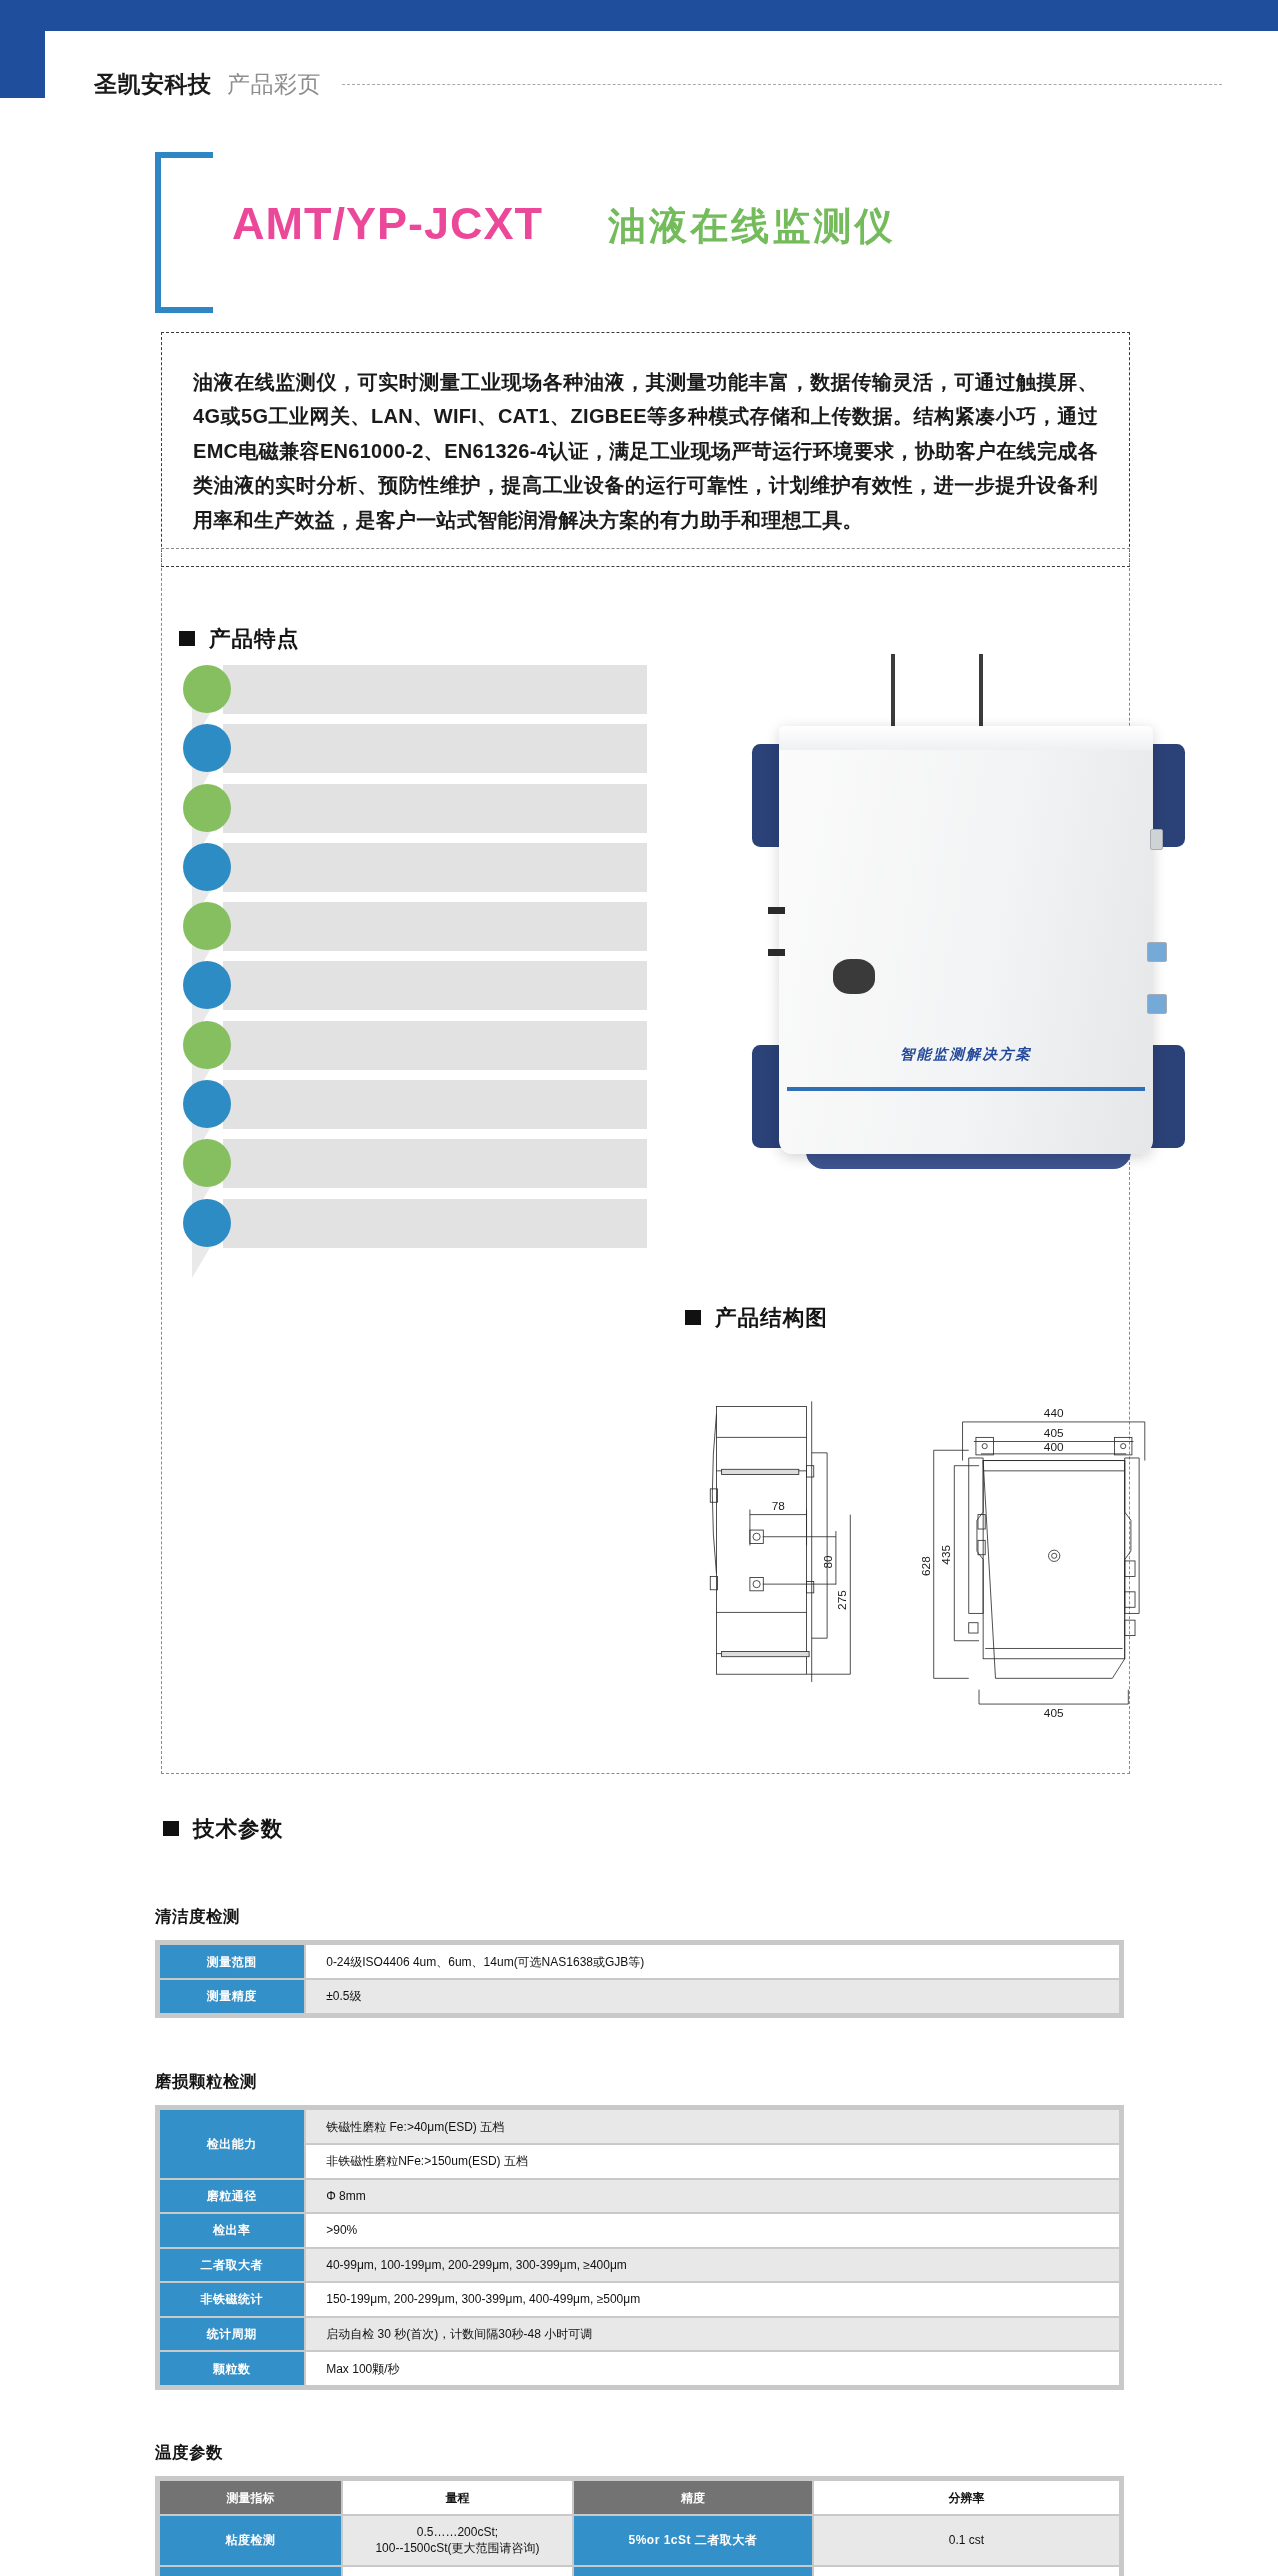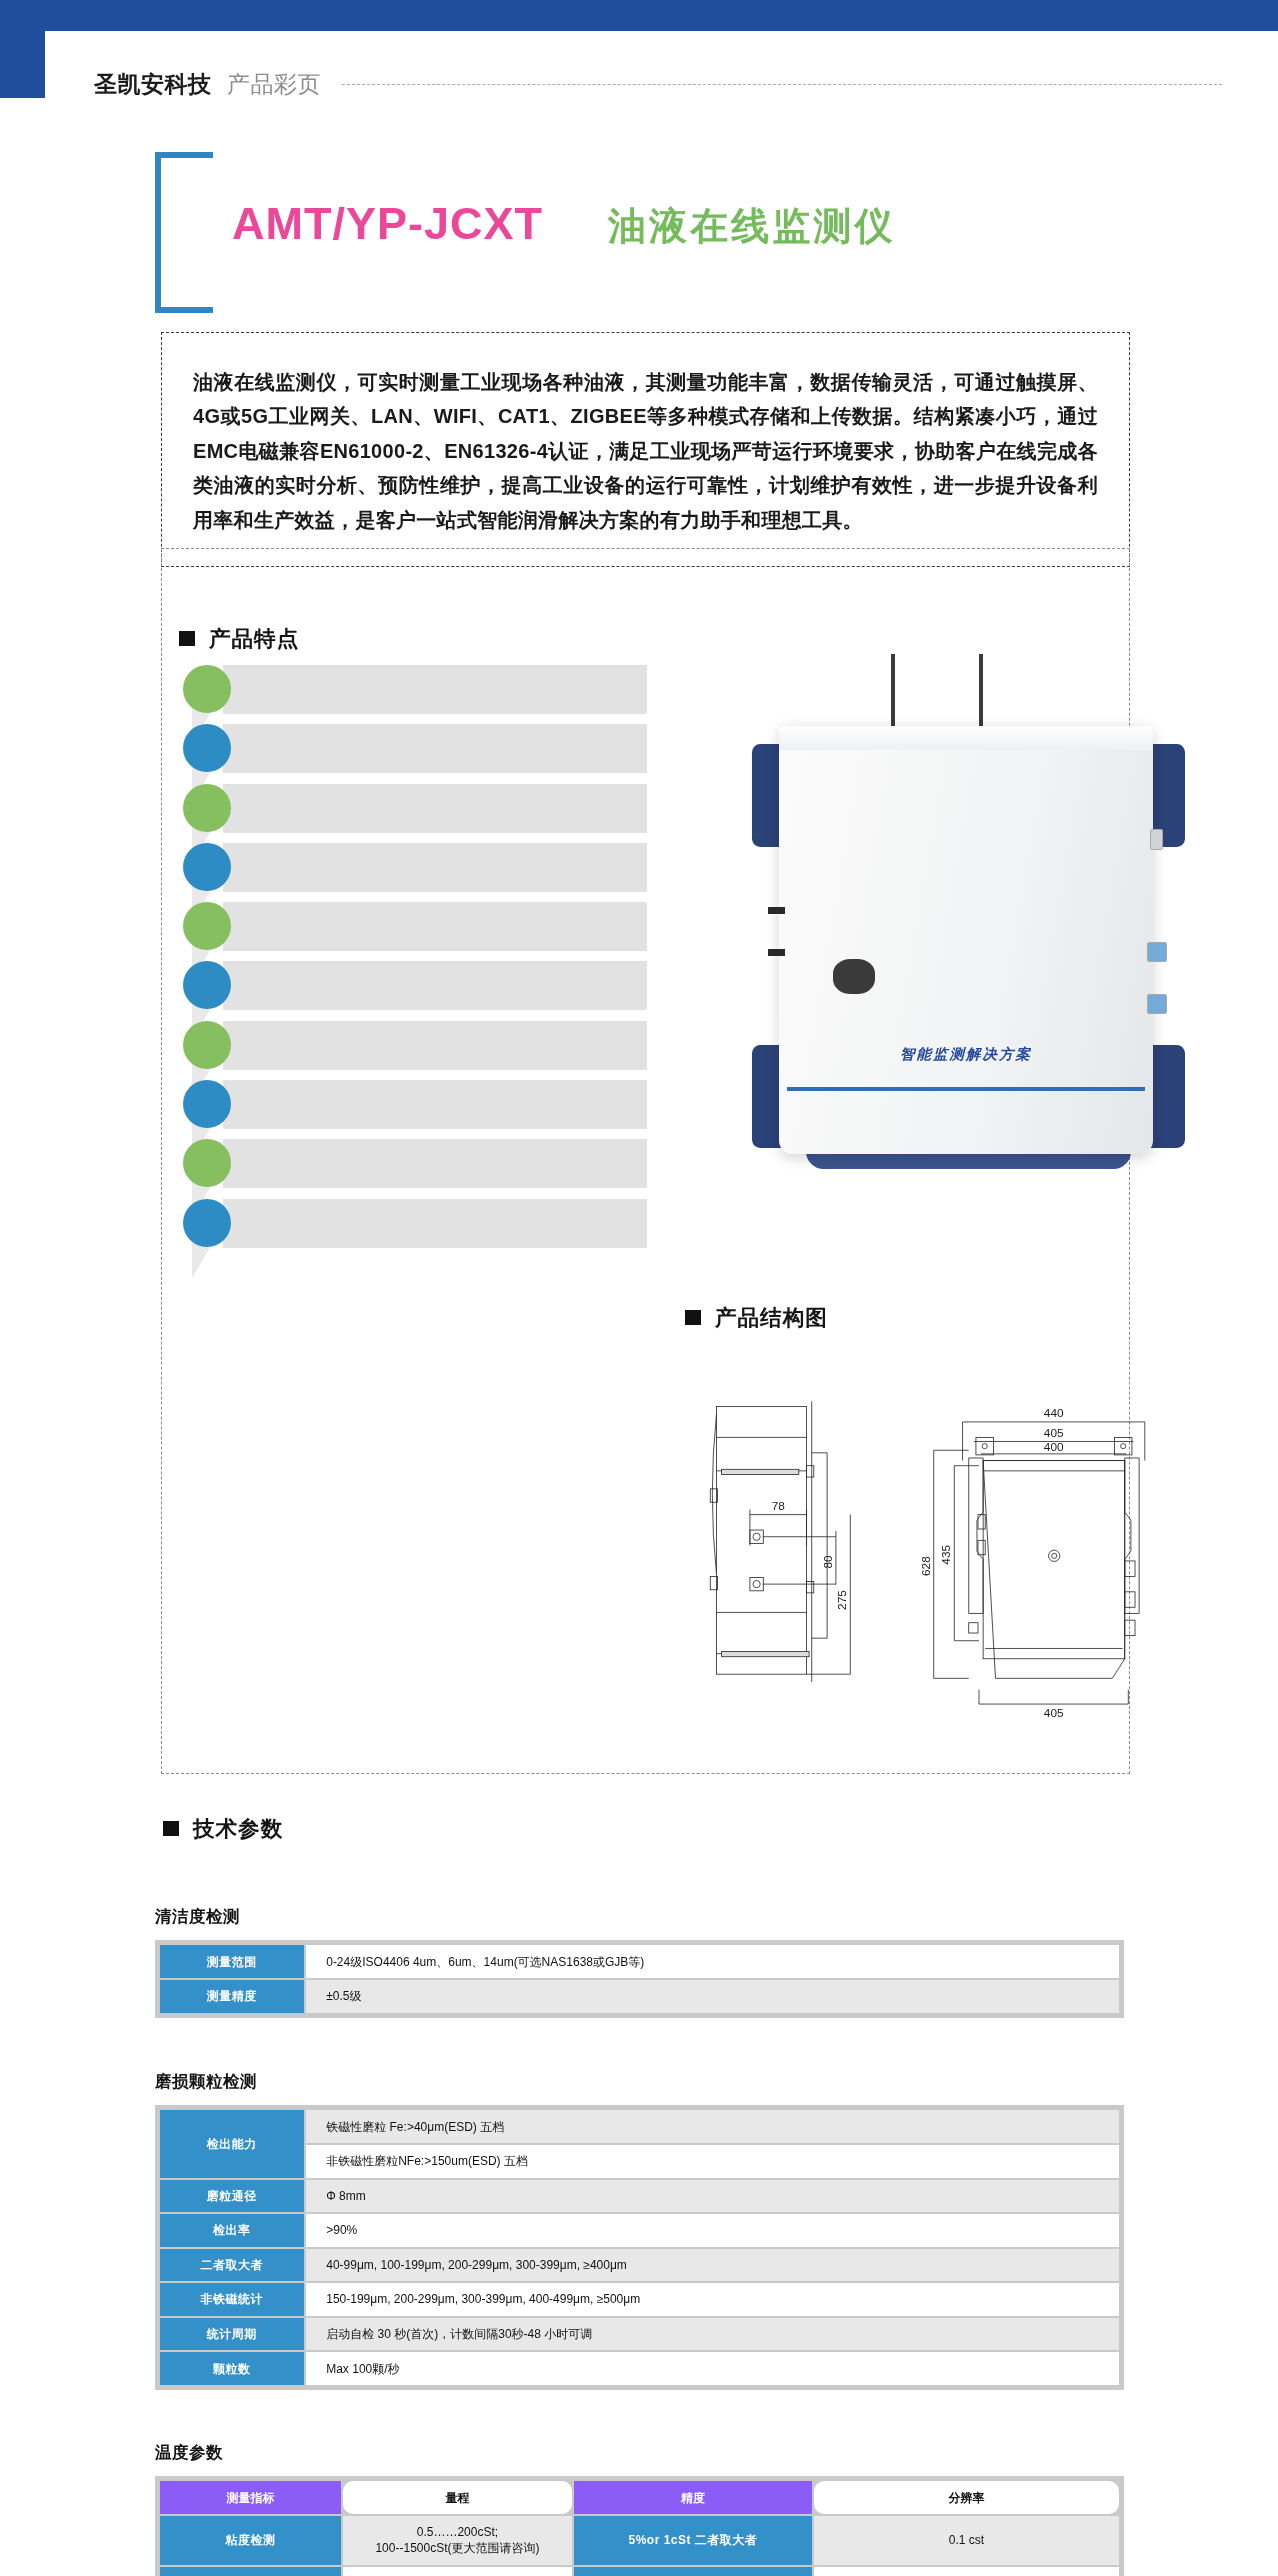--- a/index.html
+++ b/index.html
@@ -194,23 +194,23 @@
   }
   td.k{
     background:#3490c8;color:#fff;text-align:center;font-weight:bold;letter-spacing:0.5px;
   }
   td.v{
     background:#fff;color:#111;text-align:center;
   }
   td.v.alt{background:#e8e8e8;}
   td.v.left{text-align:left;padding-left:20.6px;}
   td.hdr{
-    background:#8b5cf6;color:#fff;text-align:center;font-weight:bold;font-size:14.4px;
-  }
-  td.hdr.plain{background:#fff;color:#111;border-radius:10px;}
+    background:#737373;color:#fff;text-align:center;font-weight:bold;font-size:14.4px;
+  }
+  td.hdr.plain{background:#fff;color:#111;}
   td.small{font-size:10.3px;}
 
   .sec-clean{position:absolute;left:155px;top:1906px;width:969px;}
   .sec-wear{position:absolute;left:155px;top:2071px;width:969px;}
   .sec-temp{position:absolute;left:155px;top:2442px;width:969px;}
   .tbl-gap{height:12.4px;}
 </style>
 </head>
 <body>
 

